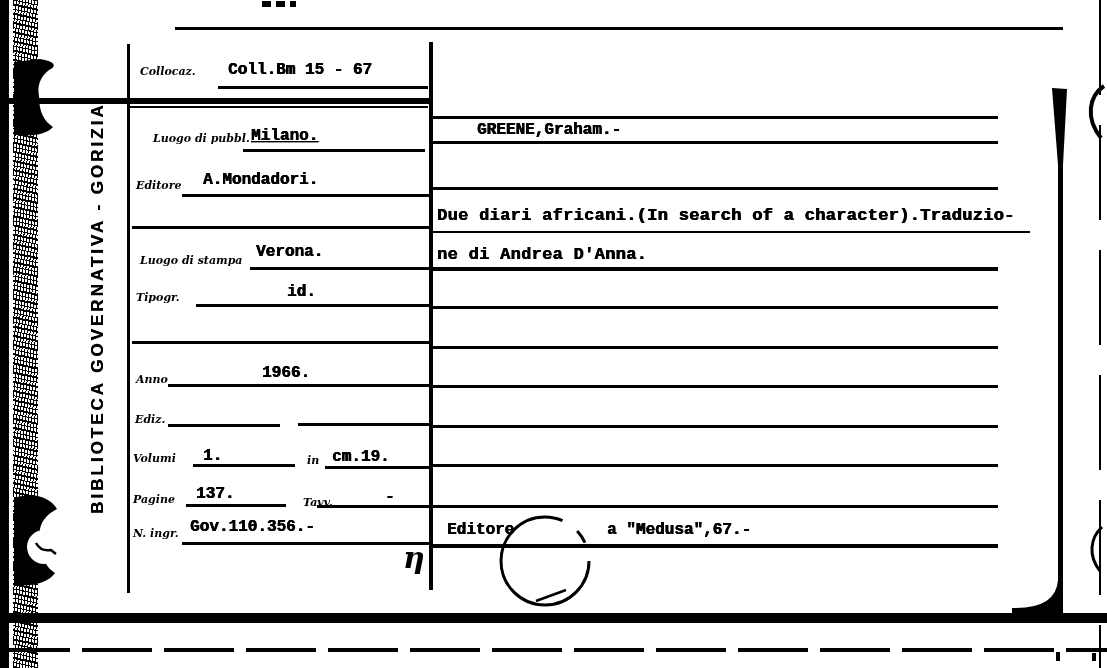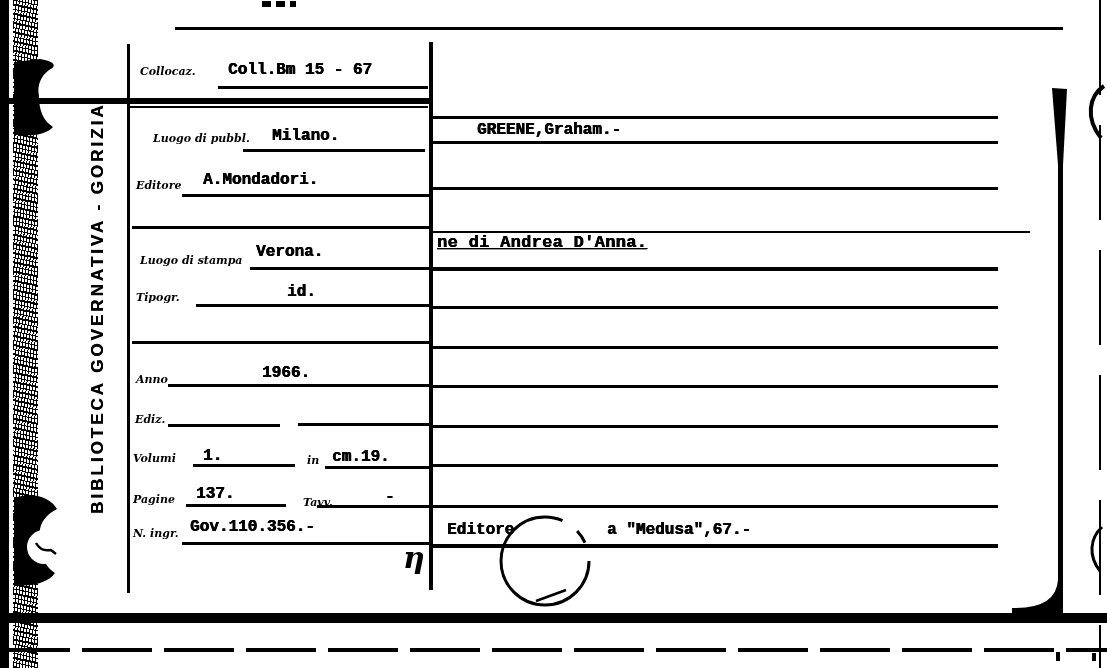--- a/index.html
+++ b/index.html
@@ -116,33 +116,34 @@
   <div class="abs lbl" style="left:136px;top:292px;text-align:center;">Tipogr.</div>
   <div class="abs lbl" style="left:136px;top:374px;">Anno</div>
   <div class="abs lbl" style="left:135px;top:414px;text-align:center;">Ediz.</div>
   <div class="abs lbl" style="left:133px;top:453px;">Volumi</div>
   <div class="abs lbl" style="left:307px;top:455px;">in</div>
   <div class="abs lbl" style="left:133px;top:494px;">Pagine</div>
   <div class="abs lbl" style="left:303px;top:497px;">Tavv.</div>
   <div class="abs lbl" style="left:133px;top:528px;">N. ingr.</div>
 
   <div class="abs typed" style="left:228px;top:62px;">Coll.Bm 15 - 67</div>
-  <div class="abs typed" style="left:272px;top:128px;">Milano.</div>
+  <div class="abs typed" style="left:251px;top:128px;text-decoration:underline;">Milano.</div>
   <div class="abs typed" style="left:203px;top:172px;">A.Mondadori.</div>
   <div class="abs typed" style="left:256px;top:244px;">Verona.</div>
   <div class="abs typed" style="left:287px;top:284px;">id.</div>
   <div class="abs typed" style="left:262px;top:365px;">1966.</div>
   <div class="abs typed" style="left:203px;top:448px;">1.</div>
   <div class="abs typed" style="left:332px;top:449px;">cm.19.</div>
   <div class="abs typed" style="left:196px;top:486px;">137.</div>
   <div class="abs typed" style="left:385px;top:489px;">-</div>
   <div class="abs typed" style="left:190px;top:519px;">Gov.110.356.-</div>
 
   <div class="abs typed smudge" style="left:437px;top:122px;margin-left:40px;">GREENE,Graham.-</div>
-  <div class="abs typed big" style="left:437px;top:234px;text-decoration:underline;">ne di Andrea D'Anna.</div>
+  <div class="abs typed big" style="left:437px;top:207px;">Due diari africani.(In search of a character).Traduzio-</div>
+  <div class="abs typed big" style="left:437px;top:246px;">ne di Andrea D'Anna.</div>
   <div class="abs typed" style="left:447px;top:522px;">Editore</div>
   <div class="abs typed" style="left:607px;top:522px;">a "Medusa",67.-</div>
 
   <div class="abs hand-mark">η</div>
 
   <svg class="abs overlay" viewBox="0 0 1107 668">
 
     <path d="M14,62 L40,59 C54,61 58,66 49,70 C40,77 37,86 39,96 C39,112 44,121 53,127 C46,135 30,137 14,134 Z" fill="#000"></path>
 
     <path d="M14,498 C34,491 51,498 57,509 C45,515 38,525 40,537 C40,557 46,567 55,573 C48,583 32,587 14,585 Z" fill="#000"></path>

